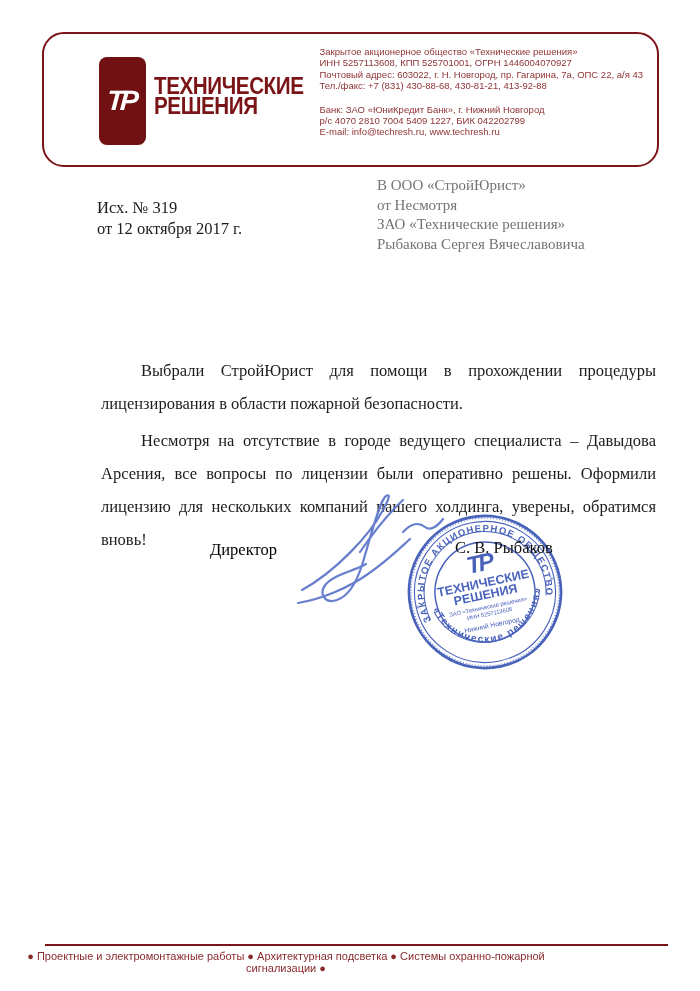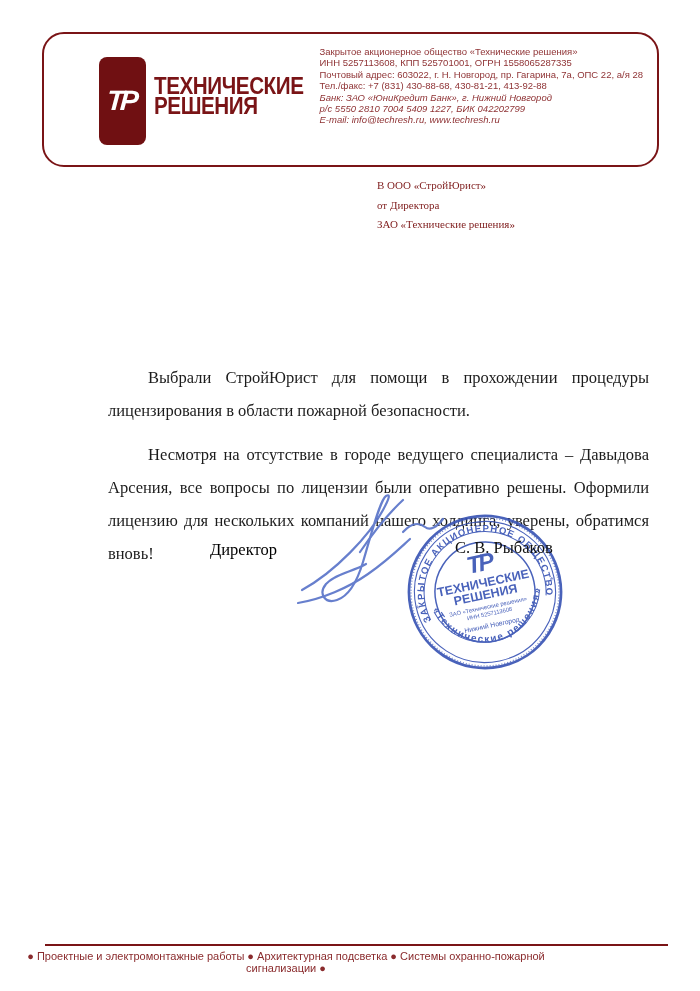--- a/index.html
+++ b/index.html
@@ -26,34 +26,34 @@
     position:absolute;left:110px;top:42px;color:#7a1416;
     font-family:"Liberation Sans",sans-serif;font-weight:bold;
     font-size:24px;line-height:20px;letter-spacing:-0.5px;
     transform:scaleX(0.86);transform-origin:left top;white-space:nowrap;
   }
   .lh-info{
     position:absolute;right:14px;top:12px;text-align:left;
     font-family:"Liberation Sans",sans-serif;font-size:9.5px;line-height:11.4px;
     color:#8f3335;
   }
-  .lh-info .grp2{font-style:italic;}
+  .lh-info .grp2{margin-top:12px;}
   
   .ref-block{
     position:absolute;left:97px;top:197px;font-size:16.5px;line-height:21px;color:#1c1c1c;
   }
   .recipient-block{
-    position:absolute;left:377px;top:176px;font-size:11px;line-height:19.5px;color:#7f1d1d;
+    position:absolute;left:377px;top:176px;font-size:15px;line-height:19.5px;color:#737373;
   }
   
   .body-text{
     position:absolute;left:97px;top:350px;width:563px;
     font-size:16.5px;line-height:33px;color:#1c1c1c;text-align:justify;
   }
-  .body-text p{margin:11px;text-indent:40px;}
+  .body-text p{margin:4px;text-indent:40px;}
   
   .sig-title{position:absolute;left:210px;top:540px;font-size:16.5px;color:#000000;z-index:5;}
   .sig-name{position:absolute;left:455px;top:538px;font-size:16.5px;color:#111;z-index:5;}
   .sig-scribble{position:absolute;left:290px;top:490px;z-index:3;}
   .stamp-wrap{position:absolute;left:400px;top:507px;z-index:4;opacity:0.92;}
   
   .footer-rule{position:absolute;left:45px;top:944px;width:623px;height:2px;background:#7a1416;}
   .footer-text{
     position:absolute;left:0;top:950px;width:572px;text-align:center;
     font-family:"Liberation Sans",sans-serif;font-size:11px;color:#8a2b2d;
@@ -68,37 +68,42 @@
     <div class="logo-badge">
       <span class="logo-mark">ТР</span>
     </div>
     <div class="wordmark">
       <div>ТЕХНИЧЕСКИЕ</div>
       <div>РЕШЕНИЯ</div>
     </div>
     <div class="lh-info">
       <div class="grp1">
         <div>Закрытое акционерное общество «Технические решения»</div>
-        <div>ИНН 5257113608, КПП 525701001, ОГРН 1558065287335</div>
-        <div>Почтовый адрес: 603022, г. Н. Новгород, пр. Гагарина, 7а, ОПС 22, а/я 28</div>
+        <div>ИНН 5257113608, КПП 525701001, ОГРН 1446004070927</div>
+        <div>Почтовый адрес: 603022, г. Н. Новгород, пр. Гагарина, 7а, ОПС 22, а/я 43</div>
         <div>Тел./факс: +7 (831) 430-88-68, 430-81-21, 413-92-88</div>
       </div>
       <div class="grp2">
         <div>Банк: ЗАО «ЮниКредит Банк», г. Нижний Новгород</div>
-        <div>р/с 5550 2810 7004 5409 1227, БИК 042202799</div>
+        <div>р/с 4070 2810 7004 5409 1227, БИК 042202799</div>
         <div>E-mail: info@techresh.ru,  www.techresh.ru</div>
       </div>
     </div>
   </div>
 
+  <div class="ref-block">
+    <div>Исх. № 319</div>
+    <div>от 12 октября 2017 г.</div>
+  </div>
 
   <div class="recipient-block">
     <div>В ООО «СтройЮрист»</div>
-    <div>от Директора</div>
+    <div>от Несмотря</div>
     <div>ЗАО «Технические решения»</div>
+    <div>Рыбакова Сергея Вячеславовича</div>
   </div>
 
   <div class="body-text">
     <p>Выбрали СтройЮрист для помощи в прохождении процедуры лицензирования в области пожарной безопасности.</p>
     <p>Несмотря на отсутствие в городе ведущего специалиста – Давыдова Арсения, все вопросы по лицензии были оперативно решены. Оформили  лицензию для нескольких компаний нашего холдинга, уверены, обратимся вновь!</p>
   </div>
 
   <div class="sig-title">Директор</div>
   <div class="sig-name">С. В. Рыбаков</div>
 

